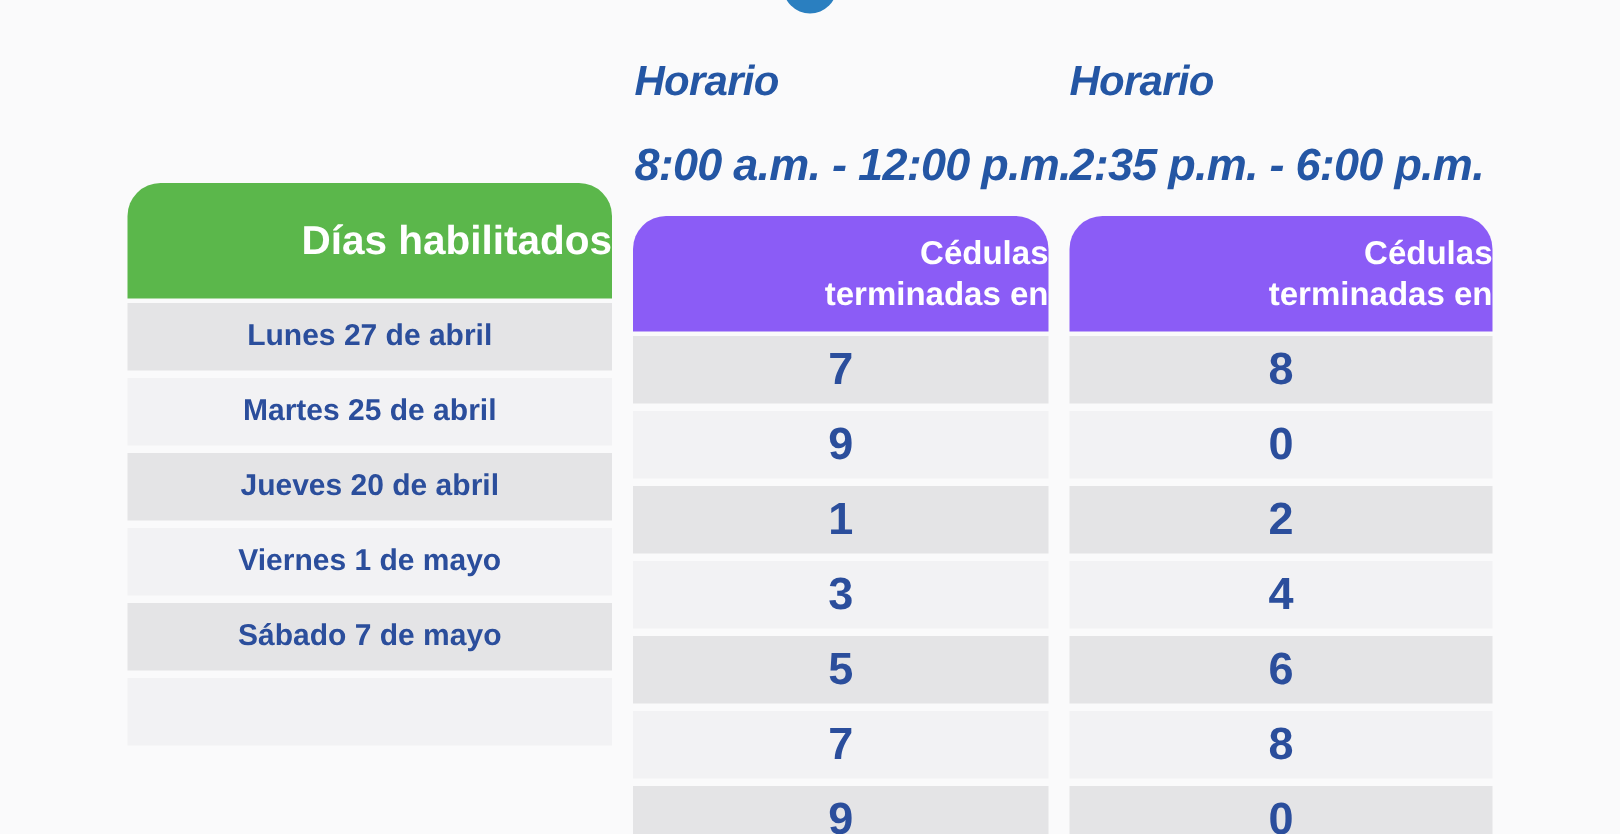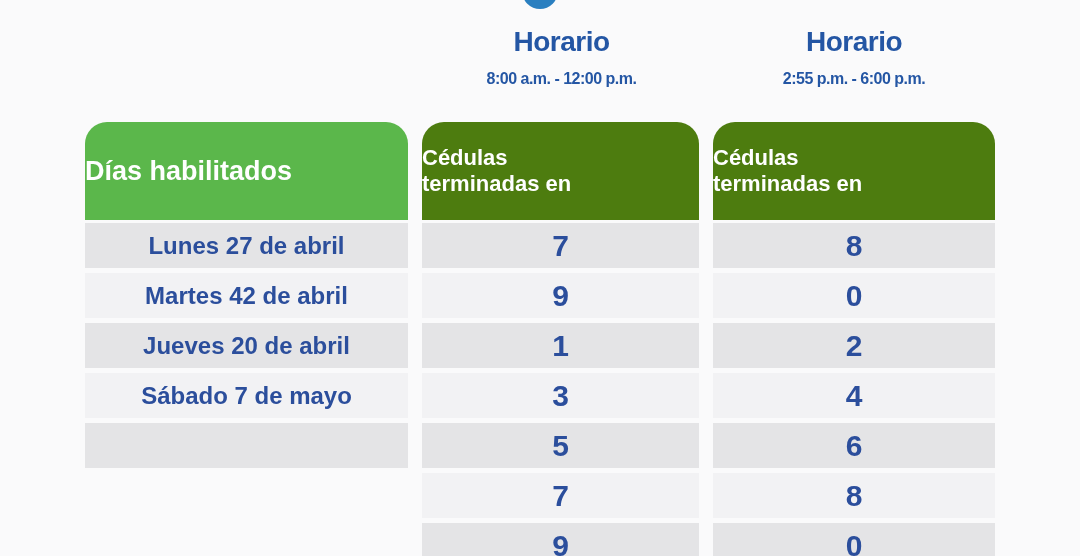--- a/index.html
+++ b/index.html
@@ -13,88 +13,90 @@
   }
   .logo-dot {
     position: absolute;
     left: 522px; top: -27px;
     width: 36px; height: 36px;
     border-radius: 50%;
     background: #2A7FC0;
   }
   .sched-head {
     position: absolute;
-    top: 26px;
-    text-align: center;
+    top: 38px;
+    text-align: left;
     color: #2456A4;
+    font-style: italic;
   }
   .sched-head.morning { left: 423px; width: 277px; }
   .sched-head.afternoon { left: 713px; width: 282px; }
   .sched-title { font-size: 28px; letter-spacing: -0.5px; }
-  .sched-time { font-size: 16px; margin-top: 12px; letter-spacing: -0.5px; white-space: nowrap; }
+  .sched-time { font-size: 30px; margin-top: 24px; letter-spacing: -0.5px; white-space: nowrap; }
 
   .table-wrap {
     position: absolute;
     left: 85px; top: 122px;
     display: grid;
     grid-template-columns: 323px 277px 282px;
     column-gap: 14px;
   }
   .col { display: flex; flex-direction: column; }
   .col-head {
-    height: 98px;
+    height: 77px;
     margin-bottom: 3px;
     border-radius: 22px 22px 0 0;
     display: flex;
     flex-direction: column;
-    align-items: flex-start;
+    align-items: flex-end;
     justify-content: center;
     color: #FFFFFF;
     text-align: center;
   }
   .col-head.light { background: #5BB74B; font-size: 27px; }
-  .col-head.dark  { background: #4d7c0f; font-size: 22px; line-height: 1.2; }
+  .col-head.dark  { background: #8b5cf6; font-size: 22px; line-height: 1.2; margin-top: 22px; }
   .cell {
     height: 45px;
     margin-bottom: 5px;
     display: flex;
     align-items: center;
     justify-content: center;
     color: #2B4E9C;
-    font-size: 24px;
+    font-size: 20px;
   }
   .cell.num { font-size: 30px; }
   
   .col > .cell:nth-child(even) { background: #E4E4E6; }
   .col > .cell:nth-child(odd)  { background: #F2F2F4; }
 </style>
 </head>
 <body>
 
 <div class="logo-dot"></div>
 
 <div class="sched-head morning">
   <div class="sched-title">Horario</div>
   <div class="sched-time">8:00 a.m. - 12:00 p.m.</div>
 </div>
 
 <div class="sched-head afternoon">
   <div class="sched-title">Horario</div>
-  <div class="sched-time">2:55 p.m. - 6:00 p.m.</div>
+  <div class="sched-time">2:35 p.m. - 6:00 p.m.</div>
 </div>
 
 <div class="table-wrap">
 
   <div class="col">
     <div class="col-head light">
       <span>Días habilitados</span>
     </div>
     <div class="cell">Lunes 27 de abril</div>
-    <div class="cell">Martes 42 de abril</div>
+    <div class="cell">Martes 25 de abril</div>
     <div class="cell">Jueves 20 de abril</div>
+    <div class="cell">Viernes 1 de mayo</div>
     <div class="cell">Sábado 7 de mayo</div>
     <div class="cell"></div>
   </div>
 
   <div class="col">
     <div class="col-head dark">
       <span>Cédulas</span>
       <span>terminadas en</span>
     </div>
     <div class="cell num">7</div>

